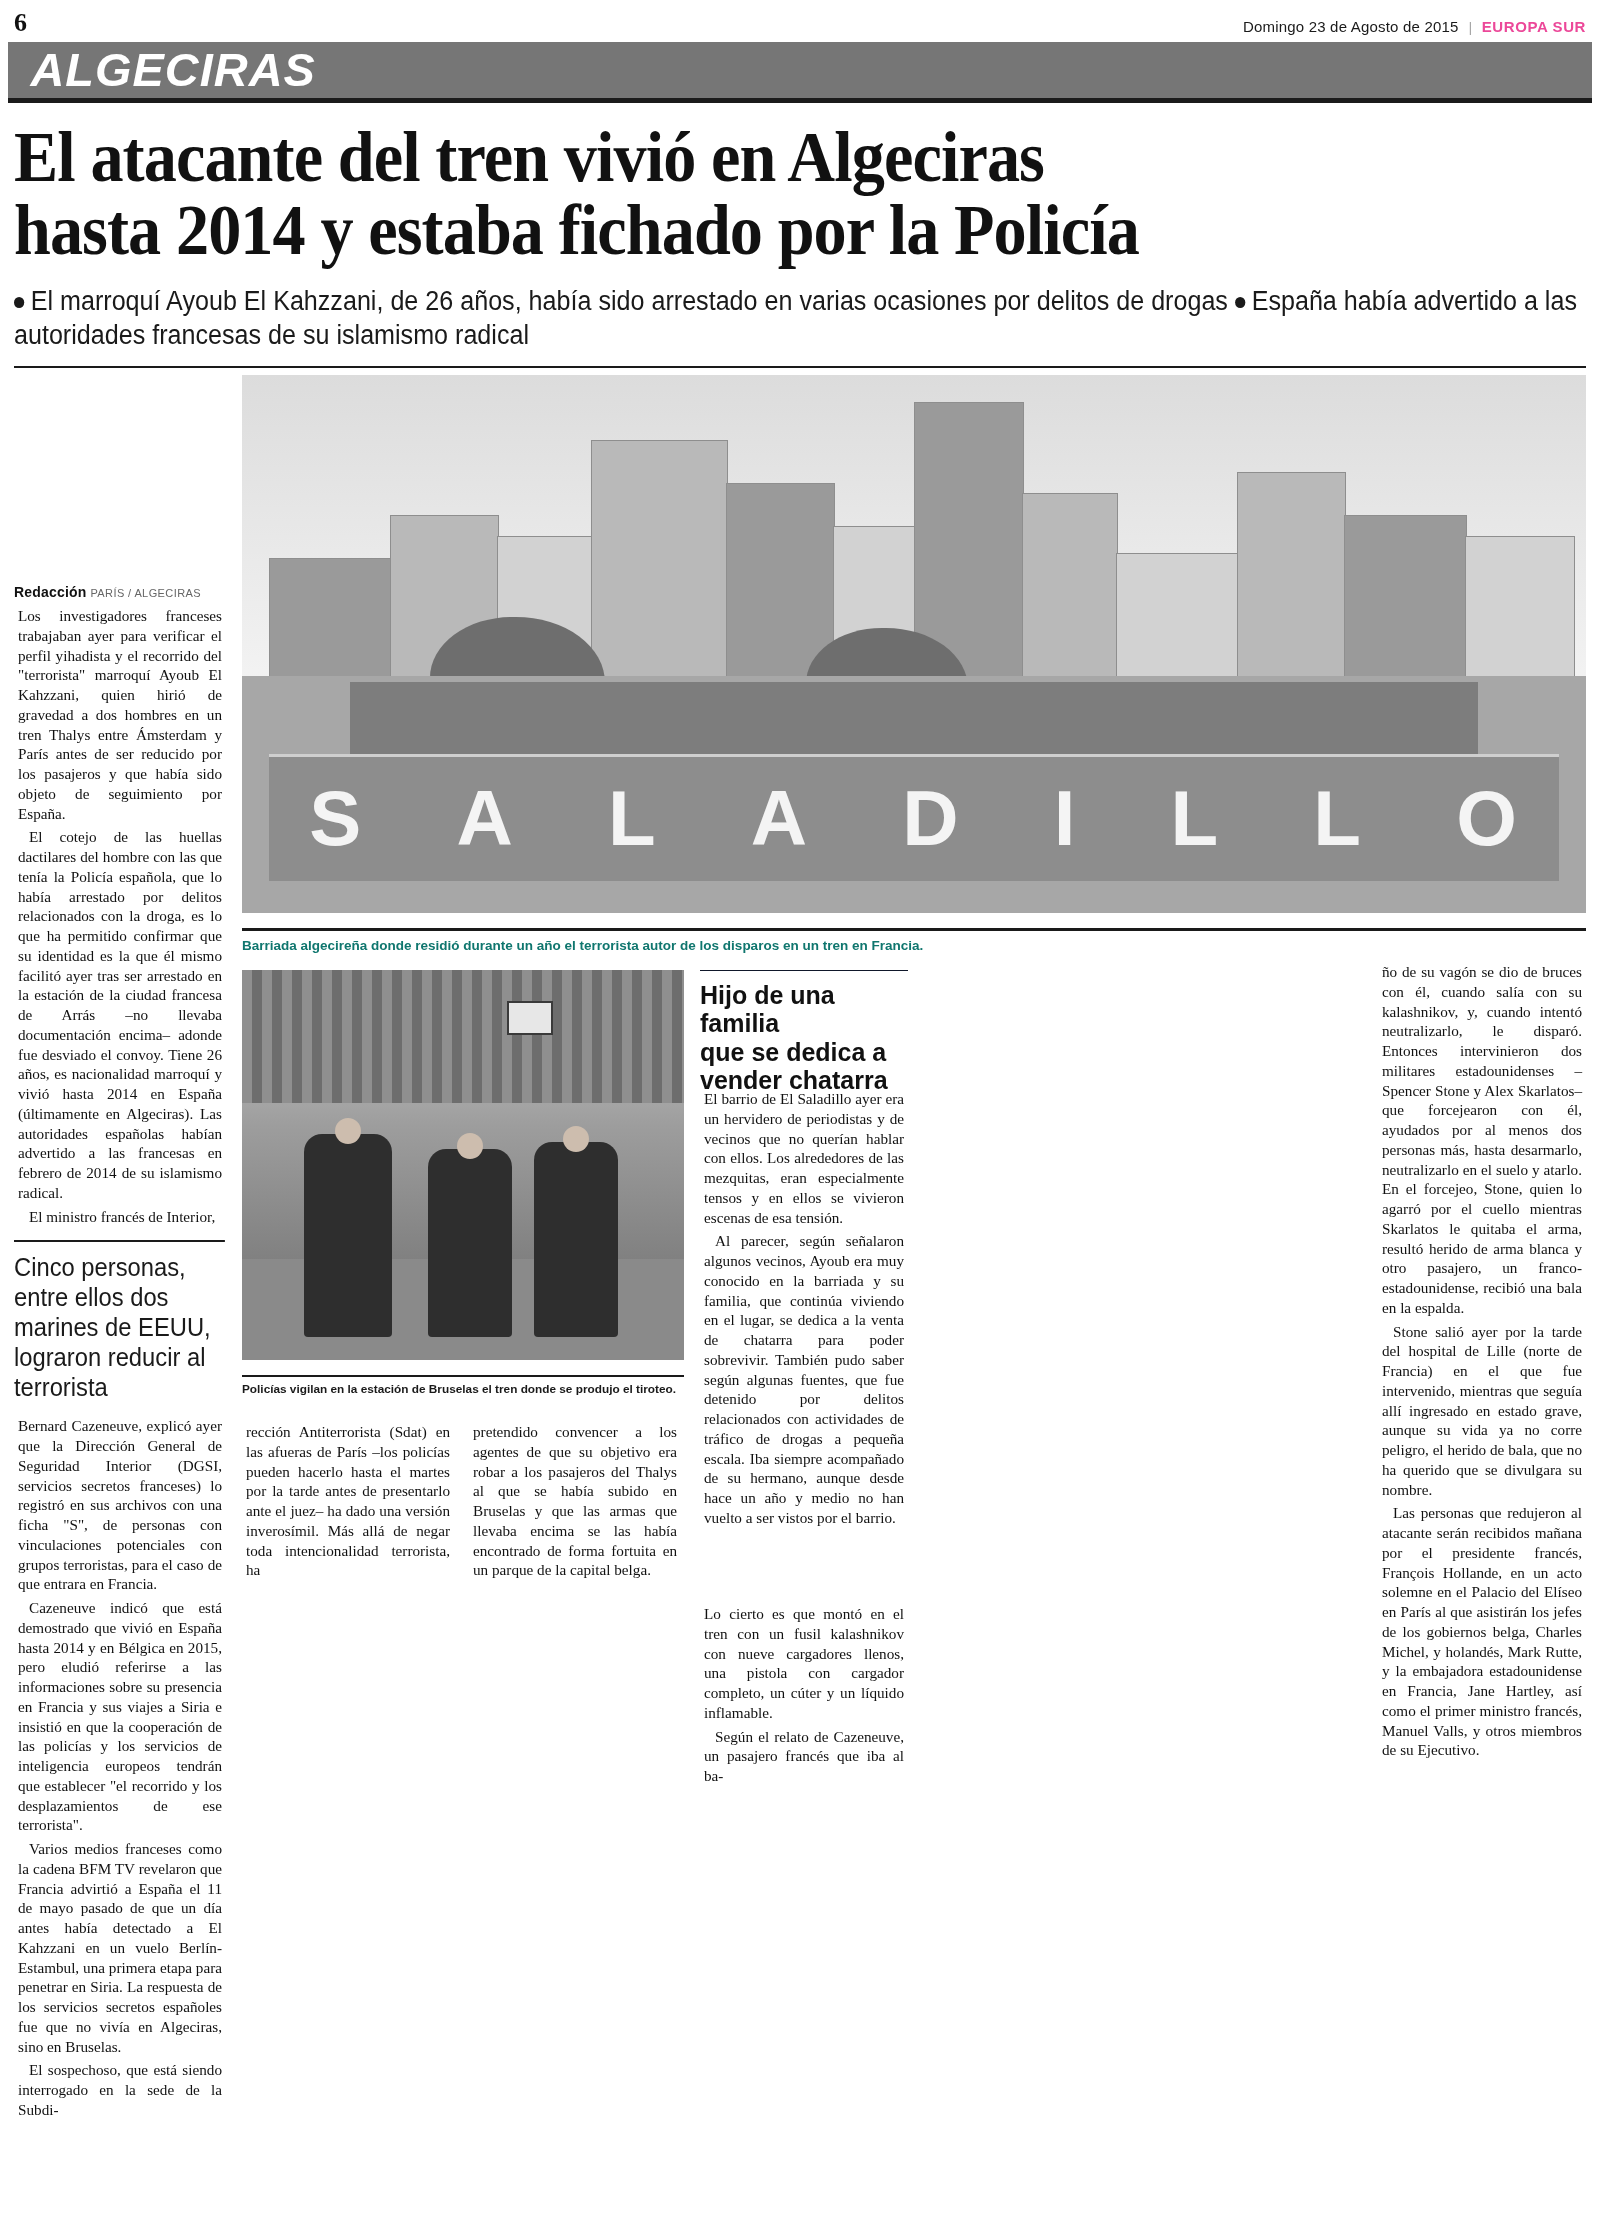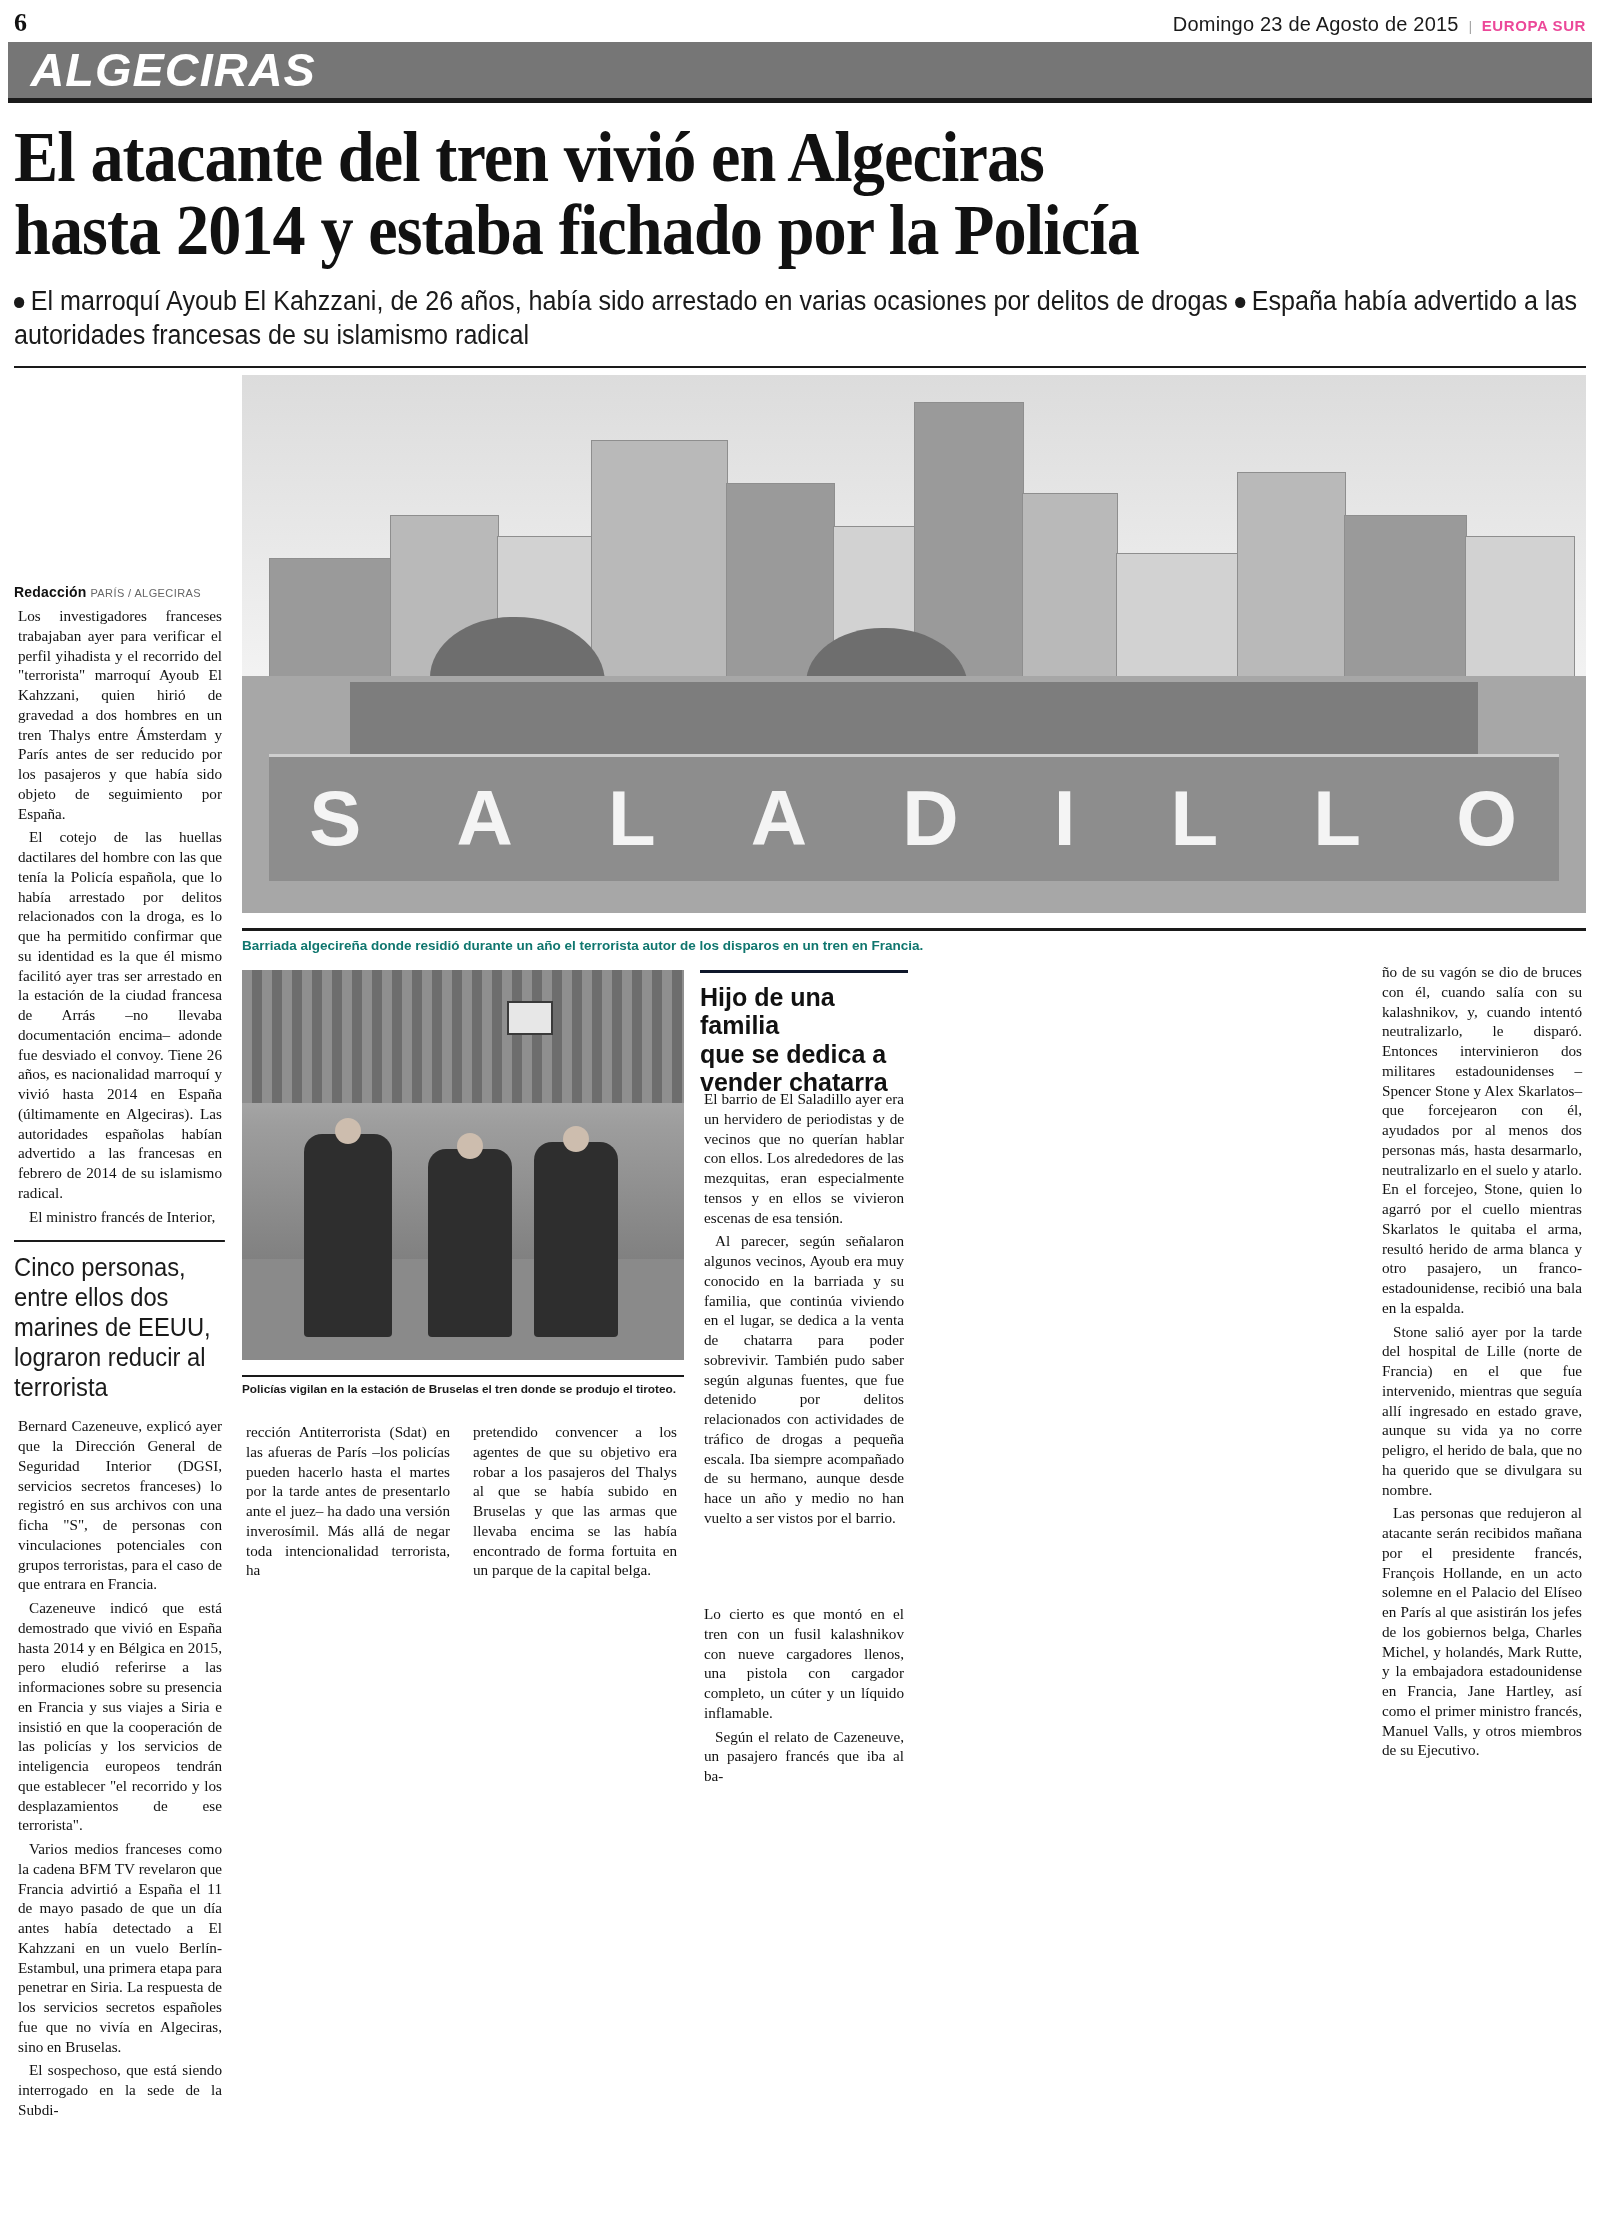--- a/index.html
+++ b/index.html
@@ -17,21 +17,21 @@
     display:flex;align-items:flex-end;justify-content:space-between;
     padding:10px 14px 6px 14px;height:42px;box-sizing:border-box;
   }
   .folio{
     font-family:"Liberation Serif",serif;
     font-weight:bold;font-size:26px;line-height:1;color:#111;
   }
   .topright{display:flex;align-items:baseline;gap:10px;}
   .topdate{
     font-family:"Liberation Sans",sans-serif;
-    font-size:20px;letter-spacing:.2px;color:#1a1a1a;
+    font-size:15px;letter-spacing:.2px;color:#1a1a1a;
   }
   .topsep{color:#777;font-size:15px;}
   .topbrand{
     font-family:"Liberation Sans",sans-serif;
     font-weight:bold;font-size:15px;letter-spacing:.6px;color:#ec4899;
   }
 
   
   .sectionband{
     background:#767676;height:56px;margin:0 8px;
@@ -132,21 +132,21 @@
   .cap2{
     position:absolute;left:228px;top:795px;width:442px;
     border-top:2px solid #1a1a1a;padding-top:5px;
     font-family:"Liberation Sans",sans-serif;
     font-weight:bold;font-size:11.8px;color:#1a1a1a;line-height:1.2;
   }
 
   
   .sechead{
     position:absolute;left:686px;top:390px;width:208px;
-    border-top:3px solid #0f172a;padding-top:10px;
+    border-top:1px solid #0f172a;padding-top:10px;
     font-family:"Liberation Sans",sans-serif;
     font-weight:bold;font-size:25px;line-height:1.13;color:#111;
   }
 
   .col-mid{position:absolute;left:686px;top:505px;width:208px;}
   .col-far{position:absolute;left:1364px;top:378px;width:208px;}
 
   .col-bottom-a{position:absolute;left:228px;top:838px;width:212px;}
   .col-bottom-b{position:absolute;left:455px;top:838px;width:212px;}
   .col-bottom-c{position:absolute;left:686px;top:1020px;width:208px;}

